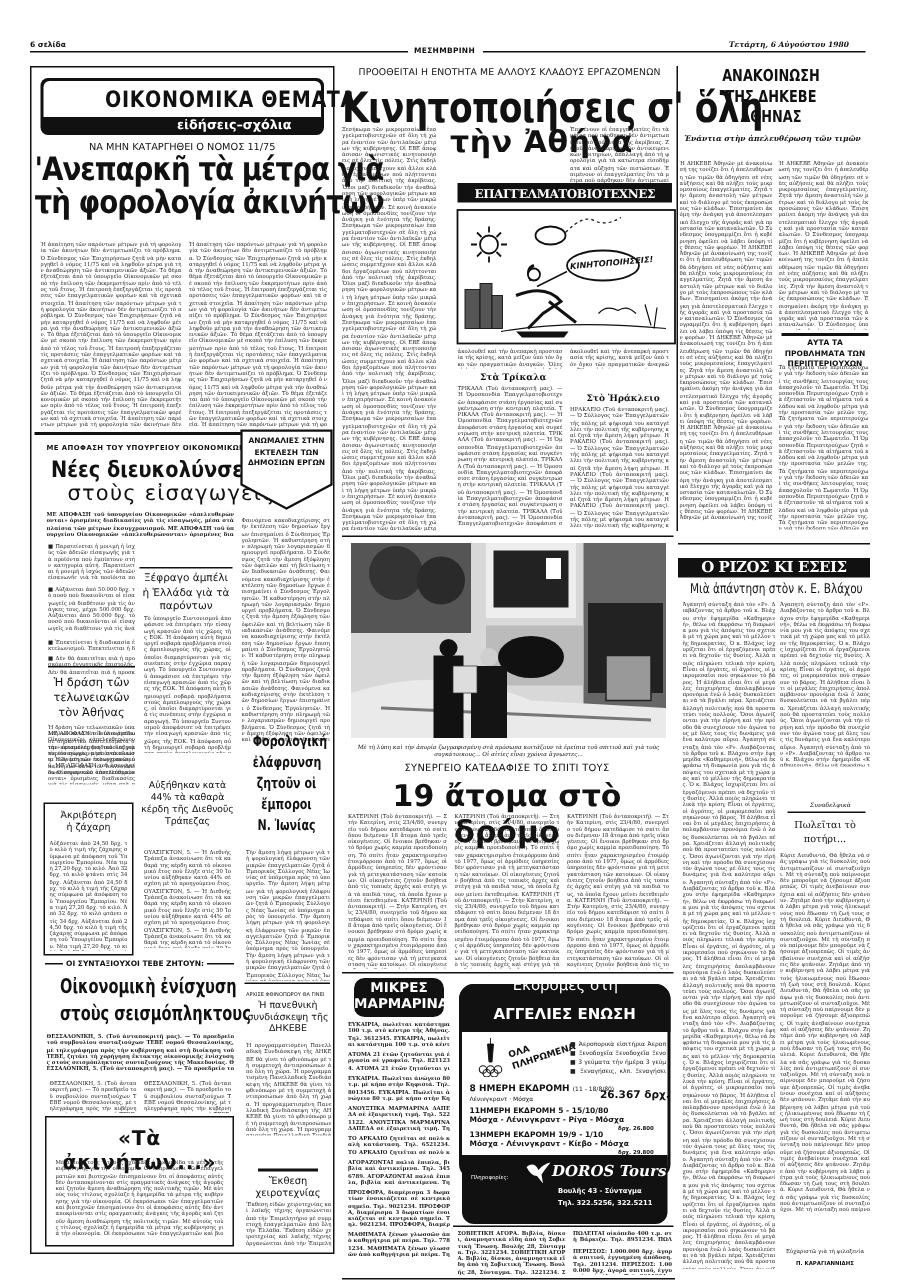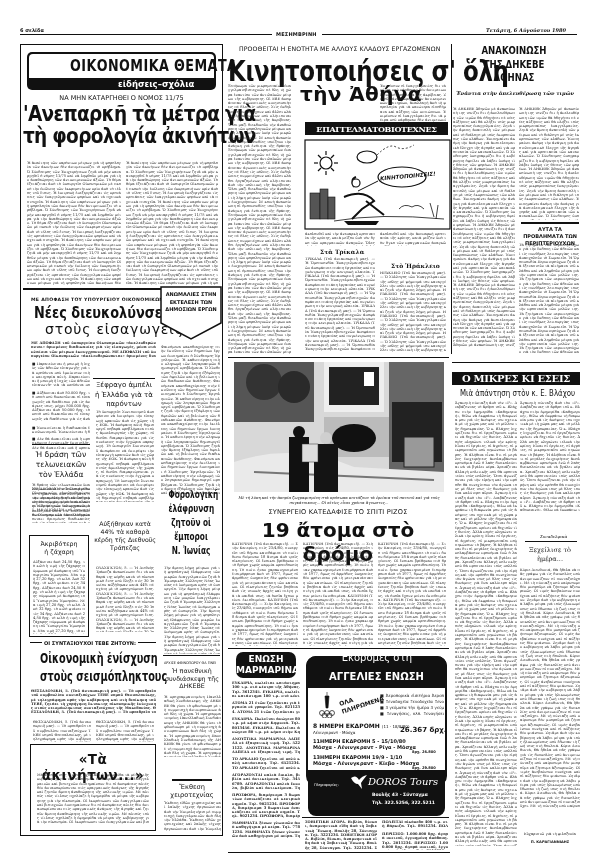--- a/index.html
+++ b/index.html
@@ -43,21 +43,21 @@
 <div class="abs txt" style="left:31px;top:341px;width:125px;height:17px;font-weight:bold;">ΜΕ ΑΠΟΦΑΣΗ τοῦ ὑπουργείου Οἰκονομικῶν «ἀπελευθερώνονται» ὁρισμένες διαδικασίες γιὰ τὶς εἰσαγωγές, μέσα στὰ πλαίσια τῶν μέτρων ἐκσυγχρονισμοῦ. ΜΕ ΑΠΟΦΑΣΗ τοῦ ὑπουργείου Οἰκονομικῶν «ἀπελευθερώνονται» ὁρισμένες διαδικασίες γιὰ τὶς εἰσαγωγές, μέσα στὰ πλαίσια τῶν μέτρων ἐκσυγχρονισμοῦ.</div>
 
 <div class="abs" style="left:32px;top:362px;width:58px;height:118px;">
   <div class="txt bullet" style="height:24px;margin-bottom:5px;">Παρατείνεται ἡ μονιμὴ ἡ ἰσχὺς τῶν ἀδειῶν εἰσαγωγῆς γιὰ τὰ προϊόντα ποὺ ἐμπίπτουν στὴν κατηγορία αὐτή. Παρατείνεται ἡ μονιμὴ ἡ ἰσχὺς τῶν ἀδειῶν εἰσαγωγῆς γιὰ τὰ προϊόντα ποὺ ἐμπίπτουν στὴν κατηγορία αὐτή.</div>
   <div class="txt bullet" style="height:30px;margin-bottom:5px;">Αὐξάνεται ἀπὸ 50.000 δρχ. τὸ ποσὸ ποὺ δικαιοῦνται οἱ εἰσαγωγεῖς νὰ διαθέτουν γιὰ τὶς ἀνάγκες τους, μέχρι 500.000 δρχ. Αὐξάνεται ἀπὸ 50.000 δρχ. τὸ ποσὸ ποὺ δικαιοῦνται οἱ εἰσαγωγεῖς νὰ διαθέτουν γιὰ τὶς ἀνάγκες τους, μέχρι 500.000 δρχ.</div>
   <div class="txt bullet" style="height:9px;margin-bottom:2px;">Ἐπεκτείνεται ἡ διαδικασία ἐκτελωνισμοῦ. Ἐπεκτείνεται ἡ διαδικασία ἐκτελωνισμοῦ.</div>
   <div class="txt bullet" style="height:13px;">Δὲν θὰ ἀπαιτεῖται πιὰ ἡ προσκόμιση ἐγγυητικῆς ἐπιστολῆς. Δὲν θὰ ἀπαιτεῖται πιὰ ἡ προσκόμιση ἐγγυητικῆς ἐπιστολῆς.</div>
 </div>
 
 <div class="rule" style="left:32px;top:444px;width:58px;height:1px;"></div>
-<div class="abs hl-center" style="left:30px;top:450px;width:62px;font-family:'DejaVu Sans',sans-serif;font-size:7.6px;line-height:10px;">Ἡ δράση τῶν τελωνειακῶν τὸν Ἑλλάδα</div>
+<div class="abs hl-center" style="left:30px;top:450px;width:62px;font-family:'DejaVu Sans',sans-serif;font-size:7.6px;line-height:10px;">Ἡ δράση τῶν τελωνειακῶν τὸν Ἀθήνας</div>
 <div class="abs txt" style="left:32px;top:483px;width:58px;height:34px;">Ἡ δράση τῶν τελωνειακῶν ὑπαλλήλων κατὰ τὸν Ἰούλιο ἀπέδωσε σημαντικὰ ἀποτελέσματα στὴν καταπολέμηση τοῦ λαθρεμπορίου σύμφωνα μὲ ἀνακοίνωση. Ἡ δράση τῶν τελωνειακῶν ὑπαλλήλων κατὰ τὸν Ἰούλιο ἀπέδωσε σημαντικὰ ἀποτελέσματα στὴν καταπολέμηση τοῦ λαθρεμπορίου σύμφωνα μὲ ἀνακοίνωση.</div>
 
 <div class="rule" style="left:93px;top:378px;width:62px;height:1px;"></div>
 <div class="abs hl-center sans" style="left:93px;top:381px;width:62px;font-size:7px;line-height:9.5px;">Ξέφραγο ἀμπέλι ἡ Ἑλλάδα γιὰ τὰ παρόντων</div>
 <div class="abs txt" style="left:96px;top:410px;width:58px;height:92px;">Τὸ ὑπουργεῖο Συντονισμοῦ ἀποφάσισε νὰ ἐπιτρέψει τὴν εἰσαγωγὴ κρασιῶν ἀπὸ τὶς χῶρες τῆς ΕΟΚ. Ἡ ἀπόφαση αὐτὴ δημιουργεῖ σοβαρὰ προβλήματα στοὺς ἀμπελουργοὺς τῆς χώρας, οἱ ὁποῖοι διαμαρτύρονται γιὰ τὶς συνέπειες στὴν ἐγχώρια παραγωγή. Τὸ ὑπουργεῖο Συντονισμοῦ ἀποφάσισε νὰ ἐπιτρέψει τὴν εἰσαγωγὴ κρασιῶν ἀπὸ τὶς χῶρες τῆς ΕΟΚ. Ἡ ἀπόφαση αὐτὴ δημιουργεῖ σοβαρὰ προβλήματα στοὺς ἀμπελουργοὺς τῆς χώρας, οἱ ὁποῖοι διαμαρτύρονται γιὰ τὶς συνέπειες στὴν ἐγχώρια παραγωγή. Τὸ ὑπουργεῖο Συντονισμοῦ ἀποφάσισε νὰ ἐπιτρέψει τὴν εἰσαγωγὴ κρασιῶν ἀπὸ τὶς χῶρες τῆς ΕΟΚ. Ἡ ἀπόφαση αὐτὴ δημιουργεῖ σοβαρὰ προβλήματα στοὺς ἀμπελουργοὺς τῆς χώρας, οἱ ὁποῖοι διαμαρτύρονται γιὰ τὶς συνέπειες στὴν ἐγχώρια παραγωγή.</div>
 
 <svg class="abs" style="left:159px;top:285px;" width="64" height="60">
   <polygon points="2,2 62,2 62,38 32,54 2,38" fill="#fff" stroke="#111" stroke-width="1.5"></polygon>
 </svg>
 <div class="abs sans hl-center" style="left:163px;top:291px;width:56px;font-size:5px;font-weight:bold;line-height:7.5px;">ΑΝΩΜΑΛΙΕΣ ΣΤΗΝ ΕΚΤΕΛΕΣΗ ΤΩΝ ΔΗΜΟΣΙΩΝ ΕΡΓΩΝ</div>
@@ -176,29 +176,29 @@
   <path d="M20 110 L 200 118" stroke="#777" stroke-width="2"></path>
   <rect x="55" y="75" width="20" height="55" fill="#111"></rect>
   <circle cx="65" cy="70" r="6" fill="#111"></circle>
   <rect x="80" y="82" width="24" height="48" fill="#141414"></rect>
   <circle cx="92" cy="76" r="6" fill="#cfcfcf"></circle>
   <rect x="68" y="82" width="16" height="18" fill="#ddd" stroke="#333" stroke-width="0.5"></rect>
   <rect x="170" y="75" width="30" height="30" fill="#999" stroke="#222"></rect>
 </svg>
 <div class="abs hl-center" style="left:234px;top:495px;width:210px;font-size:3.8px;line-height:5px;font-style:italic;">Μὲ τὴ λύπη καὶ τὴν ἀπορία ζωγραφισμένη στὰ πρόσωπα κοιτάζουν τὰ ἐρείπια τοῦ σπιτιοῦ καὶ γιὰ τοὺς συγκάτοικους... Οἱ αἰτίες εἶναι χρόνια ἄγνωστες...</div>
 
-<div class="abs sans hl-center" style="left:228px;top:508px;width:220px;font-size:6.6px;letter-spacing:0.2px;">ΣΥΝΕΡΓΕΙΟ ΚΑΤΕΔΑΦΙΣΕ ΤΟ ΣΠΙΤΙ ΡΙΖΟΣ</div>
+<div class="abs sans hl-center" style="left:228px;top:508px;width:220px;font-size:6.6px;letter-spacing:0.2px;">ΣΥΝΕΡΓΕΙΟ ΚΑΤΕΔΑΦΙΣΕ ΤΟ ΣΠΙΤΙ ΤΟΥΣ</div>
 <div class="abs sans hl-center" style="left:228px;top:518px;width:220px;font-size:20px;font-weight:bold;">19 ἄτομα στὸ δρόμο</div>
 <div class="abs txt" style="left:232px;top:542px;width:66px;height:104px;">ΚΑΤΕΡΙΝΗ (Τοῦ ἀνταποκριτῆ). — Στὴν Κατερίνη, στὶς 23/4/80, συνεργεῖο τοῦ δήμου κατεδάφισε τὸ σπίτι ὅπου διέμεναν 18 ἄτομα ἀπὸ τρεῖς οἰκογένειες. Οἱ ἔνοικοι βρέθηκαν στὸ δρόμο χωρὶς καμμία προειδοποίηση. Τὸ σπίτι ἦταν χαρακτηρισμένο ἑτοιμόρροπο ἀπὸ τὸ 1977, ὅμως οἱ ἀρμόδιες ὑπηρεσίες δὲν φρόντισαν γιὰ τὴ μετεγκατάσταση τῶν κατοίκων. Οἱ οἰκογένειες ζητοῦν βοήθεια ἀπὸ τὶς τοπικὲς ἀρχὲς καὶ στέγη γιὰ τὰ παιδιά τους, τὰ ὁποῖα ἔχουν μείνει ἐκτεθειμένα. ΚΑΤΕΡΙΝΗ (Τοῦ ἀνταποκριτῆ). — Στὴν Κατερίνη, στὶς 23/4/80, συνεργεῖο τοῦ δήμου κατεδάφισε τὸ σπίτι ὅπου διέμεναν 18 ἄτομα ἀπὸ τρεῖς οἰκογένειες. Οἱ ἔνοικοι βρέθηκαν στὸ δρόμο χωρὶς καμμία προειδοποίηση. Τὸ σπίτι ἦταν χαρακτηρισμένο ἑτοιμόρροπο ἀπὸ τὸ 1977, ὅμως οἱ ἀρμόδιες ὑπηρεσίες δὲν φρόντισαν γιὰ τὴ μετεγκατάσταση τῶν κατοίκων. Οἱ οἰκογένειες ζητοῦν βοήθεια ἀπὸ τὶς τοπικὲς ἀρχὲς καὶ στέγη γιὰ τὰ παιδιά τους, τὰ ὁποῖα ἔχουν μείνει ἐκτεθειμένα.</div>
 <div class="abs txt" style="left:303px;top:542px;width:70px;height:104px;">ΚΑΤΕΡΙΝΗ (Τοῦ ἀνταποκριτῆ). — Στὴν Κατερίνη, στὶς 23/4/80, συνεργεῖο τοῦ δήμου κατεδάφισε τὸ σπίτι ὅπου διέμεναν 18 ἄτομα ἀπὸ τρεῖς οἰκογένειες. Οἱ ἔνοικοι βρέθηκαν στὸ δρόμο χωρὶς καμμία προειδοποίηση. Τὸ σπίτι ἦταν χαρακτηρισμένο ἑτοιμόρροπο ἀπὸ τὸ 1977, ὅμως οἱ ἀρμόδιες ὑπηρεσίες δὲν φρόντισαν γιὰ τὴ μετεγκατάσταση τῶν κατοίκων. Οἱ οἰκογένειες ζητοῦν βοήθεια ἀπὸ τὶς τοπικὲς ἀρχὲς καὶ στέγη γιὰ τὰ παιδιά τους, τὰ ὁποῖα ἔχουν μείνει ἐκτεθειμένα. ΚΑΤΕΡΙΝΗ (Τοῦ ἀνταποκριτῆ). — Στὴν Κατερίνη, στὶς 23/4/80, συνεργεῖο τοῦ δήμου κατεδάφισε τὸ σπίτι ὅπου διέμεναν 18 ἄτομα ἀπὸ τρεῖς οἰκογένειες. Οἱ ἔνοικοι βρέθηκαν στὸ δρόμο χωρὶς καμμία προειδοποίηση. Τὸ σπίτι ἦταν χαρακτηρισμένο ἑτοιμόρροπο ἀπὸ τὸ 1977, ὅμως οἱ ἀρμόδιες ὑπηρεσίες δὲν φρόντισαν γιὰ τὴ μετεγκατάσταση τῶν κατοίκων. Οἱ οἰκογένειες ζητοῦν βοήθεια ἀπὸ τὶς τοπικὲς ἀρχὲς καὶ στέγη γιὰ τὰ παιδιά τους, τὰ ὁποῖα ἔχουν μείνει ἐκτεθειμένα.</div>
 <div class="abs txt" style="left:378px;top:542px;width:68px;height:104px;">ΚΑΤΕΡΙΝΗ (Τοῦ ἀνταποκριτῆ). — Στὴν Κατερίνη, στὶς 23/4/80, συνεργεῖο τοῦ δήμου κατεδάφισε τὸ σπίτι ὅπου διέμεναν 18 ἄτομα ἀπὸ τρεῖς οἰκογένειες. Οἱ ἔνοικοι βρέθηκαν στὸ δρόμο χωρὶς καμμία προειδοποίηση. Τὸ σπίτι ἦταν χαρακτηρισμένο ἑτοιμόρροπο ἀπὸ τὸ 1977, ὅμως οἱ ἀρμόδιες ὑπηρεσίες δὲν φρόντισαν γιὰ τὴ μετεγκατάσταση τῶν κατοίκων. Οἱ οἰκογένειες ζητοῦν βοήθεια ἀπὸ τὶς τοπικὲς ἀρχὲς καὶ στέγη γιὰ τὰ παιδιά τους, τὰ ὁποῖα ἔχουν μείνει ἐκτεθειμένα. ΚΑΤΕΡΙΝΗ (Τοῦ ἀνταποκριτῆ). — Στὴν Κατερίνη, στὶς 23/4/80, συνεργεῖο τοῦ δήμου κατεδάφισε τὸ σπίτι ὅπου διέμεναν 18 ἄτομα ἀπὸ τρεῖς οἰκογένειες. Οἱ ἔνοικοι βρέθηκαν στὸ δρόμο χωρὶς καμμία προειδοποίηση. Τὸ σπίτι ἦταν χαρακτηρισμένο ἑτοιμόρροπο ἀπὸ τὸ 1977, ὅμως οἱ ἀρμόδιες ὑπηρεσίες δὲν φρόντισαν γιὰ τὴ μετεγκατάσταση τῶν κατοίκων. Οἱ οἰκογένειες ζητοῦν βοήθεια ἀπὸ τὶς τοπικὲς ἀρχὲς καὶ στέγη γιὰ τὰ παιδιά τους, τὰ ὁποῖα ἔχουν μείνει ἐκτεθειμένα.</div>
 <div class="rule" style="left:228px;top:648px;width:221px;height:1px;"></div>
 
 <div class="abs" style="left:236px;top:652px;width:60px;height:26px;background:#111;border-radius:7px;"></div>
-<div class="abs sans hl-center" style="left:236px;top:654px;width:60px;font-size:9px;font-weight:bold;color:#fff;line-height:11px;">ΕΝΩΣΗ</div>
+<div class="abs sans hl-center" style="left:236px;top:654px;width:60px;font-size:9px;font-weight:bold;color:#fff;line-height:11px;">ΜΙΚΡΕΣ</div>
 <div class="abs sans hl-center" style="left:236px;top:665px;width:60px;font-size:9px;font-weight:bold;color:#fff;line-height:11px;">ΜΑΡΜΑΡΙΝΑ</div>
 <div class="abs" style="left:232px;top:681px;width:68px;">
   <div class="txt" style="height:17px;margin-bottom:3px;font-weight:bold;">ΕΥΚΑΙΡΙΑ, πωλεῖται κατάστημα 100 τ.μ. στὸ κέντρο τῆς Ἀθήνας. Τηλ. 3612345. ΕΥΚΑΙΡΙΑ, πωλεῖται κατάστημα 100 τ.μ. στὸ κέντρο τῆς Ἀθήνας. Τηλ. 3612345.</div>
   <div class="txt" style="height:13px;margin-bottom:3px;font-weight:bold;">ΑΤΟΜΑ 21 ἐτῶν ζητοῦνται γιὰ ἐργασία σὲ γραφεῖο. Τηλ. 8211234. ΑΤΟΜΑ 21 ἐτῶν ζητοῦνται γιὰ ἐργασία σὲ γραφεῖο. Τηλ. 8211234.</div>
   <div class="txt" style="height:17px;margin-bottom:3px;font-weight:bold;">ΕΥΚΑΙΡΙΑ. Πωλεῖται ἀνώγειο 80 τ.μ. μὲ κήπο στὴν Κηφισιά. Τηλ. 8013456. ΕΥΚΑΙΡΙΑ. Πωλεῖται ἀνώγειο 80 τ.μ. μὲ κήπο στὴν Κηφισιά. Τηλ. 8013456.</div>
   <div class="txt" style="height:17px;margin-bottom:3px;font-weight:bold;">ΑΝΟΥΞΤΙΚΑ ΜΑΡΜΑΡΙΝΑ ΔΑΠΕΔΑ σὲ ἐξαιρετικὴ τιμή. Τηλ. 5221122. ΑΝΟΥΞΤΙΚΑ ΜΑΡΜΑΡΙΝΑ ΔΑΠΕΔΑ σὲ ἐξαιρετικὴ τιμή. Τηλ. 5221122.</div>
   <div class="txt" style="height:13px;margin-bottom:3px;font-weight:bold;">ΤΟ ΑΡΚΑΔΙΟ ζητεῖται σὲ πολὺ καλὴ κατάσταση. Τηλ. 6521234. ΤΟ ΑΡΚΑΔΙΟ ζητεῖται σὲ πολὺ καλὴ κατάσταση. Τηλ. 6521234.</div>
   <div class="txt" style="height:17px;margin-bottom:3px;font-weight:bold;">ΑΓΟΡΑΖΟΝΤΑΙ παλιὰ ἔπιπλα, βιβλία καὶ ἀντικείμενα. Τηλ. 3456789. ΑΓΟΡΑΖΟΝΤΑΙ παλιὰ ἔπιπλα, βιβλία καὶ ἀντικείμενα. Τηλ. 3456789.</div>
   <div class="txt" style="height:25px;margin-bottom:3px;font-weight:bold;">ΠΡΟΣΦΟΡΑ, διαμέρισμα 3 δωματίων ἐνοικιάζεται σὲ κεντρικὸ σημεῖο. Τηλ. 9021234. ΠΡΟΣΦΟΡΑ, διαμέρισμα 3 δωματίων ἐνοικιάζεται σὲ κεντρικὸ σημεῖο. Τηλ. 9021234. ΠΡΟΣΦΟΡΑ, διαμέρισμα 3 δωματίων ἐνοικιάζεται σὲ κεντρικὸ σημεῖο. Τηλ. 9021234.</div>
   <div class="txt" style="height:17px;font-weight:bold;">ΜΑΘΗΜΑΤΑ ξένων γλωσσῶν ἀπὸ καθηγήτρια μὲ πείρα. Τηλ. 7781234. ΜΑΘΗΜΑΤΑ ξένων γλωσσῶν ἀπὸ καθηγήτρια μὲ πείρα. Τηλ. 7781234.</div>
@@ -234,34 +234,34 @@
 <div class="abs sans" style="left:412px;top:750px;font-size:3.6px;font-weight:bold;">δρχ. 26.800</div>
 <div class="abs sans" style="left:313px;top:754px;font-size:5px;font-weight:bold;white-space:nowrap;">13ΗΜΕΡΗ ΕΚΔΡΟΜΗ 19/9 - 1/10</div>
 <div class="abs sans" style="left:313px;top:760px;font-size:5px;font-weight:bold;white-space:nowrap;">Μόσχα - Λένινγκραντ - Κίεβο - Μόσχα</div>
 <div class="abs sans" style="left:412px;top:766px;font-size:3.6px;font-weight:bold;">δρχ. 29.800</div>
 <div class="abs" style="left:308px;top:771px;width:137px;height:13px;background:#111;border-radius:0 0 8px 8px;"></div>
 <div class="abs" style="left:308px;top:770px;width:137px;height:46px;background:#111;border-radius:0 0 8px 8px;"></div>
 <div class="abs sans" style="left:314px;top:783px;font-size:3.6px;color:#fff;">Πληροφορίες:</div>
 <svg class="abs" style="left:350px;top:774px;" width="18" height="16" viewBox="0 0 18 16">
   <path d="M1 4 Q 6 0 9 6 Q 12 2 17 1 Q 13 6 11 9 L 12 15 L 8 10 Q 4 10 1 4 Z" fill="#fff"></path>
 </svg>
-<div class="abs" style="left:368px;top:776px;font-size:10px;font-style:italic;font-weight:normal;color:#fff;font-family:'DejaVu Serif',serif;">DOROS Tours</div>
+<div class="abs" style="left:368px;top:776px;font-size:10px;font-style:italic;font-weight:bold;color:#fff;font-family:'DejaVu Serif',serif;">DOROS Tours</div>
 <div class="abs sans" style="left:372px;top:792px;font-size:4.5px;color:#fff;font-weight:bold;">Βουλῆς 43 - Σύνταγμα</div>
 <div class="abs sans" style="left:372px;top:800px;font-size:4.5px;color:#fff;font-weight:bold;">Τηλ. 322.5256, 322.5211</div>
 
 <div class="rule" style="left:302px;top:817px;width:147px;height:0.8px;"></div>
 <div class="abs txt" style="left:305px;top:820px;width:72px;height:30px;font-weight:bold;">ΣΟΒΙΕΤΙΚΗ ΑΓΟΡΑ. Βιβλία, δίσκοι, ἀναμνηστικὰ εἴδη ἀπὸ τὴ Σοβιετικὴ Ἕνωση. Βουλῆς 28, Σύνταγμα. Τηλ. 3221234. ΣΟΒΙΕΤΙΚΗ ΑΓΟΡΑ. Βιβλία, δίσκοι, ἀναμνηστικὰ εἴδη ἀπὸ τὴ Σοβιετικὴ Ἕνωση. Βουλῆς 28, Σύνταγμα. Τηλ. 3221234. ΣΟΒΙΕΤΙΚΗ ΑΓΟΡΑ. Βιβλία, δίσκοι, ἀναμνηστικὰ εἴδη ἀπὸ τὴ Σοβιετικὴ Ἕνωση. Βουλῆς 28, Σύνταγμα. Τηλ. 3221234.</div>
 <div class="abs txt" style="left:382px;top:820px;width:66px;height:9px;font-weight:bold;">ΠΩΛΕΙΤΑΙ οἰκόπεδο 400 τ.μ. στὴ Βάρκιζα. Τηλ. 8951234. ΠΩΛΕΙΤΑΙ οἰκόπεδο 400 τ.μ. στὴ Βάρκιζα. Τηλ. 8951234.</div>
 <div class="abs txt" style="left:382px;top:832px;width:66px;height:18px;font-weight:bold;">ΠΕΡΙΣΣΟΣ: 1.000.000 δρχ. ἀγορὰ σπιτιοῦ, ἐγγυημένη ἀπόδοση. Τηλ. 2011234. ΠΕΡΙΣΣΟΣ: 1.000.000 δρχ. ἀγορὰ σπιτιοῦ, ἐγγυημένη ἀπόδοση. Τηλ. 2011234.</div>
 <div class="rule" style="left:228px;top:852px;width:222px;height:1px;"></div>
 
 <div class="rule" style="left:452px;top:362px;width:128px;height:1px;"></div>
 <div class="abs" style="left:452px;top:372px;width:128px;height:13px;background:#111;"></div>
-<div class="abs hl-center" style="left:452px;top:373px;width:128px;font-size:10px;color:#fff;font-weight:bold;letter-spacing:-0.3px;">Ο ΜΙΚΡΕΣ ΚΙ ΕΣΕΙΣ</div>
+<div class="abs hl-center" style="left:452px;top:373px;width:128px;font-size:10px;color:#fff;font-weight:bold;letter-spacing:-0.3px;">Ο ΡΙΖΟΣ ΚΙ ΕΣΕΙΣ</div>
 <div class="abs sans" style="left:460px;top:388px;font-size:9px;white-space:nowrap;transform:scaleX(0.78);transform-origin:left top;">Μιὰ ἀπάντηση στὸν κ. Ε. Βλάχου</div>
 <div class="abs txt" style="left:455px;top:401px;width:62px;height:445px;">Ἀγαπητὴ σύνταξη ἀπὸ τὸν «Ρ». Διαβάζοντας τὸ ἄρθρο τοῦ κ. Βλάχου στὴν ἐφημερίδα «Καθημερινή», θέλω νὰ ἐκφράσω τὴ διαφωνία μου γιὰ τὶς ἀπόψεις του σχετικὰ μὲ τὴ χώρα μας καὶ τὸ μέλλον τῆς δημοκρατίας. Ὁ κ. Βλάχος ἰσχυρίζεται ὅτι οἱ ἐργαζόμενοι πρέπει νὰ δεχτοῦν τὶς θυσίες. Ἀλλὰ ποιὸς πληρώνει τελικὰ τὴν κρίση; Εἶναι οἱ ἐργάτες, οἱ ἀγρότες, οἱ μικρομεσαῖοι ποὺ σηκώνουν τὸ βάρος. Ἡ ἀλήθεια εἶναι ὅτι οἱ μεγάλες ἐπιχειρήσεις ἀπολαμβάνουν προνόμια ἐνῶ ὁ λαὸς δυσκολεύεται νὰ τὰ βγάλει πέρα. Χρειάζεται ἀλλαγὴ πολιτικῆς ποὺ θὰ προστατεύει τοὺς πολλούς. Ὅσοι ἀγωνίζονται γιὰ τὴν εἰρήνη καὶ τὴν πρόοδο θὰ συνεχίσουν τὸν ἀγώνα τους μὲ ὅλες τους τὶς δυνάμεις γιὰ ἕνα καλύτερο αὔριο. Ἀγαπητὴ σύνταξη ἀπὸ τὸν «Ρ». Διαβάζοντας τὸ ἄρθρο τοῦ κ. Βλάχου στὴν ἐφημερίδα «Καθημερινή», θέλω νὰ ἐκφράσω τὴ διαφωνία μου γιὰ τὶς ἀπόψεις του σχετικὰ μὲ τὴ χώρα μας καὶ τὸ μέλλον τῆς δημοκρατίας. Ὁ κ. Βλάχος ἰσχυρίζεται ὅτι οἱ ἐργαζόμενοι πρέπει νὰ δεχτοῦν τὶς θυσίες. Ἀλλὰ ποιὸς πληρώνει τελικὰ τὴν κρίση; Εἶναι οἱ ἐργάτες, οἱ ἀγρότες, οἱ μικρομεσαῖοι ποὺ σηκώνουν τὸ βάρος. Ἡ ἀλήθεια εἶναι ὅτι οἱ μεγάλες ἐπιχειρήσεις ἀπολαμβάνουν προνόμια ἐνῶ ὁ λαὸς δυσκολεύεται νὰ τὰ βγάλει πέρα. Χρειάζεται ἀλλαγὴ πολιτικῆς ποὺ θὰ προστατεύει τοὺς πολλούς. Ὅσοι ἀγωνίζονται γιὰ τὴν εἰρήνη καὶ τὴν πρόοδο θὰ συνεχίσουν τὸν ἀγώνα τους μὲ ὅλες τους τὶς δυνάμεις γιὰ ἕνα καλύτερο αὔριο. Ἀγαπητὴ σύνταξη ἀπὸ τὸν «Ρ». Διαβάζοντας τὸ ἄρθρο τοῦ κ. Βλάχου στὴν ἐφημερίδα «Καθημερινή», θέλω νὰ ἐκφράσω τὴ διαφωνία μου γιὰ τὶς ἀπόψεις του σχετικὰ μὲ τὴ χώρα μας καὶ τὸ μέλλον τῆς δημοκρατίας. Ὁ κ. Βλάχος ἰσχυρίζεται ὅτι οἱ ἐργαζόμενοι πρέπει νὰ δεχτοῦν τὶς θυσίες. Ἀλλὰ ποιὸς πληρώνει τελικὰ τὴν κρίση; Εἶναι οἱ ἐργάτες, οἱ ἀγρότες, οἱ μικρομεσαῖοι ποὺ σηκώνουν τὸ βάρος. Ἡ ἀλήθεια εἶναι ὅτι οἱ μεγάλες ἐπιχειρήσεις ἀπολαμβάνουν προνόμια ἐνῶ ὁ λαὸς δυσκολεύεται νὰ τὰ βγάλει πέρα. Χρειάζεται ἀλλαγὴ πολιτικῆς ποὺ θὰ προστατεύει τοὺς πολλούς. Ὅσοι ἀγωνίζονται γιὰ τὴν εἰρήνη καὶ τὴν πρόοδο θὰ συνεχίσουν τὸν ἀγώνα τους μὲ ὅλες τους τὶς δυνάμεις γιὰ ἕνα καλύτερο αὔριο. Ἀγαπητὴ σύνταξη ἀπὸ τὸν «Ρ». Διαβάζοντας τὸ ἄρθρο τοῦ κ. Βλάχου στὴν ἐφημερίδα «Καθημερινή», θέλω νὰ ἐκφράσω τὴ διαφωνία μου γιὰ τὶς ἀπόψεις του σχετικὰ μὲ τὴ χώρα μας καὶ τὸ μέλλον τῆς δημοκρατίας. Ὁ κ. Βλάχος ἰσχυρίζεται ὅτι οἱ ἐργαζόμενοι πρέπει νὰ δεχτοῦν τὶς θυσίες. Ἀλλὰ ποιὸς πληρώνει τελικὰ τὴν κρίση; Εἶναι οἱ ἐργάτες, οἱ ἀγρότες, οἱ μικρομεσαῖοι ποὺ σηκώνουν τὸ βάρος. Ἡ ἀλήθεια εἶναι ὅτι οἱ μεγάλες ἐπιχειρήσεις ἀπολαμβάνουν προνόμια ἐνῶ ὁ λαὸς δυσκολεύεται νὰ τὰ βγάλει πέρα. Χρειάζεται ἀλλαγὴ πολιτικῆς ποὺ θὰ προστατεύει τοὺς πολλούς. Ὅσοι ἀγωνίζονται γιὰ τὴν εἰρήνη καὶ τὴν πρόοδο θὰ συνεχίσουν τὸν ἀγώνα τους μὲ ὅλες τους τὶς δυνάμεις γιὰ ἕνα καλύτερο αὔριο. Ἀγαπητὴ σύνταξη ἀπὸ τὸν «Ρ». Διαβάζοντας τὸ ἄρθρο τοῦ κ. Βλάχου στὴν ἐφημερίδα «Καθημερινή», θέλω νὰ ἐκφράσω τὴ διαφωνία μου γιὰ τὶς ἀπόψεις του σχετικὰ μὲ τὴ χώρα μας καὶ τὸ μέλλον τῆς δημοκρατίας. Ὁ κ. Βλάχος ἰσχυρίζεται ὅτι οἱ ἐργαζόμενοι πρέπει νὰ δεχτοῦν τὶς θυσίες. Ἀλλὰ ποιὸς πληρώνει τελικὰ τὴν κρίση; Εἶναι οἱ ἐργάτες, οἱ ἀγρότες, οἱ μικρομεσαῖοι ποὺ σηκώνουν τὸ βάρος. Ἡ ἀλήθεια εἶναι ὅτι οἱ μεγάλες ἐπιχειρήσεις ἀπολαμβάνουν προνόμια ἐνῶ ὁ λαὸς δυσκολεύεται νὰ τὰ βγάλει πέρα. Χρειάζεται ἀλλαγὴ πολιτικῆς ποὺ θὰ προστατεύει τοὺς πολλούς. Ὅσοι ἀγωνίζονται γιὰ τὴν εἰρήνη καὶ τὴν πρόοδο θὰ συνεχίσουν τὸν ἀγώνα τους μὲ ὅλες τους τὶς δυνάμεις γιὰ ἕνα καλύτερο αὔριο.</div>
 <div class="abs txt" style="left:520px;top:401px;width:60px;height:110px;">Ἀγαπητὴ σύνταξη ἀπὸ τὸν «Ρ». Διαβάζοντας τὸ ἄρθρο τοῦ κ. Βλάχου στὴν ἐφημερίδα «Καθημερινή», θέλω νὰ ἐκφράσω τὴ διαφωνία μου γιὰ τὶς ἀπόψεις του σχετικὰ μὲ τὴ χώρα μας καὶ τὸ μέλλον τῆς δημοκρατίας. Ὁ κ. Βλάχος ἰσχυρίζεται ὅτι οἱ ἐργαζόμενοι πρέπει νὰ δεχτοῦν τὶς θυσίες. Ἀλλὰ ποιὸς πληρώνει τελικὰ τὴν κρίση; Εἶναι οἱ ἐργάτες, οἱ ἀγρότες, οἱ μικρομεσαῖοι ποὺ σηκώνουν τὸ βάρος. Ἡ ἀλήθεια εἶναι ὅτι οἱ μεγάλες ἐπιχειρήσεις ἀπολαμβάνουν προνόμια ἐνῶ ὁ λαὸς δυσκολεύεται νὰ τὰ βγάλει πέρα. Χρειάζεται ἀλλαγὴ πολιτικῆς ποὺ θὰ προστατεύει τοὺς πολλούς. Ὅσοι ἀγωνίζονται γιὰ τὴν εἰρήνη καὶ τὴν πρόοδο θὰ συνεχίσουν τὸν ἀγώνα τους μὲ ὅλες τους τὶς δυνάμεις γιὰ ἕνα καλύτερο αὔριο. Ἀγαπητὴ σύνταξη ἀπὸ τὸν «Ρ». Διαβάζοντας τὸ ἄρθρο τοῦ κ. Βλάχου στὴν ἐφημερίδα «Καθημερινή», θέλω νὰ ἐκφράσω τὴ διαφωνία μου γιὰ τὶς ἀπόψεις του σχετικὰ μὲ τὴ χώρα μας καὶ τὸ μέλλον τῆς δημοκρατίας. Ὁ κ. Βλάχος ἰσχυρίζεται ὅτι οἱ ἐργαζόμενοι πρέπει νὰ δεχτοῦν τὶς θυσίες. Ἀλλὰ ποιὸς πληρώνει τελικὰ τὴν κρίση; Εἶναι οἱ ἐργάτες, οἱ ἀγρότες, οἱ μικρομεσαῖοι ποὺ σηκώνουν τὸ βάρος. Ἡ ἀλήθεια εἶναι ὅτι οἱ μεγάλες ἐπιχειρήσεις ἀπολαμβάνουν προνόμια ἐνῶ ὁ λαὸς δυσκολεύεται νὰ τὰ βγάλει πέρα. Χρειάζεται ἀλλαγὴ πολιτικῆς ποὺ θὰ προστατεύει τοὺς πολλούς. Ὅσοι ἀγωνίζονται γιὰ τὴν εἰρήνη καὶ τὴν πρόοδο θὰ συνεχίσουν τὸν ἀγώνα τους μὲ ὅλες τους τὶς δυνάμεις γιὰ ἕνα καλύτερο αὔριο.</div>
 <div class="abs" style="left:540px;top:534px;font-size:4px;font-style:italic;">Συναδελφικὰ</div>
 <div class="rule" style="left:525px;top:541px;width:52px;height:1px;"></div>
-<div class="abs hl-center" style="left:520px;top:546px;width:60px;font-size:6.5px;line-height:9px;">Ξεχείλισε τὸ ἡμέρα...</div>
+<div class="abs hl-center" style="left:520px;top:546px;width:60px;font-size:6.5px;line-height:9px;">Πωλεῖται τὸ ποτήρι...</div>
 <div class="abs txt" style="left:520px;top:568px;width:60px;height:240px;">Κύριε Διευθυντά, Θὰ ἤθελα νὰ σᾶς γράψω γιὰ τὶς δυσκολίες ποὺ ἀντιμετωπίζουν οἱ συνταξιοῦχοι. Μὲ τὴ σύνταξη ποὺ παίρνουμε δὲν μποροῦμε νὰ ζήσουμε ἀξιοπρεπῶς. Οἱ τιμὲς ἀνεβαίνουν συνέχεια καὶ οἱ αὐξήσεις δὲν φτάνουν. Ζητᾶμε ἀπὸ τὴν κυβέρνηση νὰ λάβει μέτρα γιὰ τοὺς ἡλικιωμένους ποὺ ἔδωσαν τὴ ζωή τους στὴ δουλειά. Κύριε Διευθυντά, Θὰ ἤθελα νὰ σᾶς γράψω γιὰ τὶς δυσκολίες ποὺ ἀντιμετωπίζουν οἱ συνταξιοῦχοι. Μὲ τὴ σύνταξη ποὺ παίρνουμε δὲν μποροῦμε νὰ ζήσουμε ἀξιοπρεπῶς. Οἱ τιμὲς ἀνεβαίνουν συνέχεια καὶ οἱ αὐξήσεις δὲν φτάνουν. Ζητᾶμε ἀπὸ τὴν κυβέρνηση νὰ λάβει μέτρα γιὰ τοὺς ἡλικιωμένους ποὺ ἔδωσαν τὴ ζωή τους στὴ δουλειά. Κύριε Διευθυντά, Θὰ ἤθελα νὰ σᾶς γράψω γιὰ τὶς δυσκολίες ποὺ ἀντιμετωπίζουν οἱ συνταξιοῦχοι. Μὲ τὴ σύνταξη ποὺ παίρνουμε δὲν μποροῦμε νὰ ζήσουμε ἀξιοπρεπῶς. Οἱ τιμὲς ἀνεβαίνουν συνέχεια καὶ οἱ αὐξήσεις δὲν φτάνουν. Ζητᾶμε ἀπὸ τὴν κυβέρνηση νὰ λάβει μέτρα γιὰ τοὺς ἡλικιωμένους ποὺ ἔδωσαν τὴ ζωή τους στὴ δουλειά. Κύριε Διευθυντά, Θὰ ἤθελα νὰ σᾶς γράψω γιὰ τὶς δυσκολίες ποὺ ἀντιμετωπίζουν οἱ συνταξιοῦχοι. Μὲ τὴ σύνταξη ποὺ παίρνουμε δὲν μποροῦμε νὰ ζήσουμε ἀξιοπρεπῶς. Οἱ τιμὲς ἀνεβαίνουν συνέχεια καὶ οἱ αὐξήσεις δὲν φτάνουν. Ζητᾶμε ἀπὸ τὴν κυβέρνηση νὰ λάβει μέτρα γιὰ τοὺς ἡλικιωμένους ποὺ ἔδωσαν τὴ ζωή τους στὴ δουλειά. Κύριε Διευθυντά, Θὰ ἤθελα νὰ σᾶς γράψω γιὰ τὶς δυσκολίες ποὺ ἀντιμετωπίζουν οἱ συνταξιοῦχοι. Μὲ τὴ σύνταξη ποὺ παίρνουμε δὲν μποροῦμε νὰ ζήσουμε ἀξιοπρεπῶς. Οἱ τιμὲς ἀνεβαίνουν συνέχεια καὶ οἱ αὐξήσεις δὲν φτάνουν. Ζητᾶμε ἀπὸ τὴν κυβέρνηση νὰ λάβει μέτρα γιὰ τοὺς ἡλικιωμένους ποὺ ἔδωσαν τὴ ζωή τους στὴ δουλειά. Κύριε Διευθυντά, Θὰ ἤθελα νὰ σᾶς γράψω γιὰ τὶς δυσκολίες ποὺ ἀντιμετωπίζουν οἱ συνταξιοῦχοι. Μὲ τὴ σύνταξη ποὺ παίρνουμε δὲν μποροῦμε νὰ ζήσουμε ἀξιοπρεπῶς. Οἱ τιμὲς ἀνεβαίνουν συνέχεια καὶ οἱ αὐξήσεις δὲν φτάνουν. Ζητᾶμε ἀπὸ τὴν κυβέρνηση νὰ λάβει μέτρα γιὰ τοὺς ἡλικιωμένους ποὺ ἔδωσαν τὴ ζωή τους στὴ δουλειά.</div>
 <div class="abs hl-center" style="left:520px;top:832px;width:60px;font-size:3.6px;">Εὐχαριστῶ γιὰ τὴ φιλοξενία</div>
 <div class="abs sans hl-center" style="left:520px;top:840px;width:60px;font-size:3.6px;font-weight:bold;">Π. ΚΑΡΑΓΙΑΝΝΙΔΗΣ</div>
 
 </body></html>

